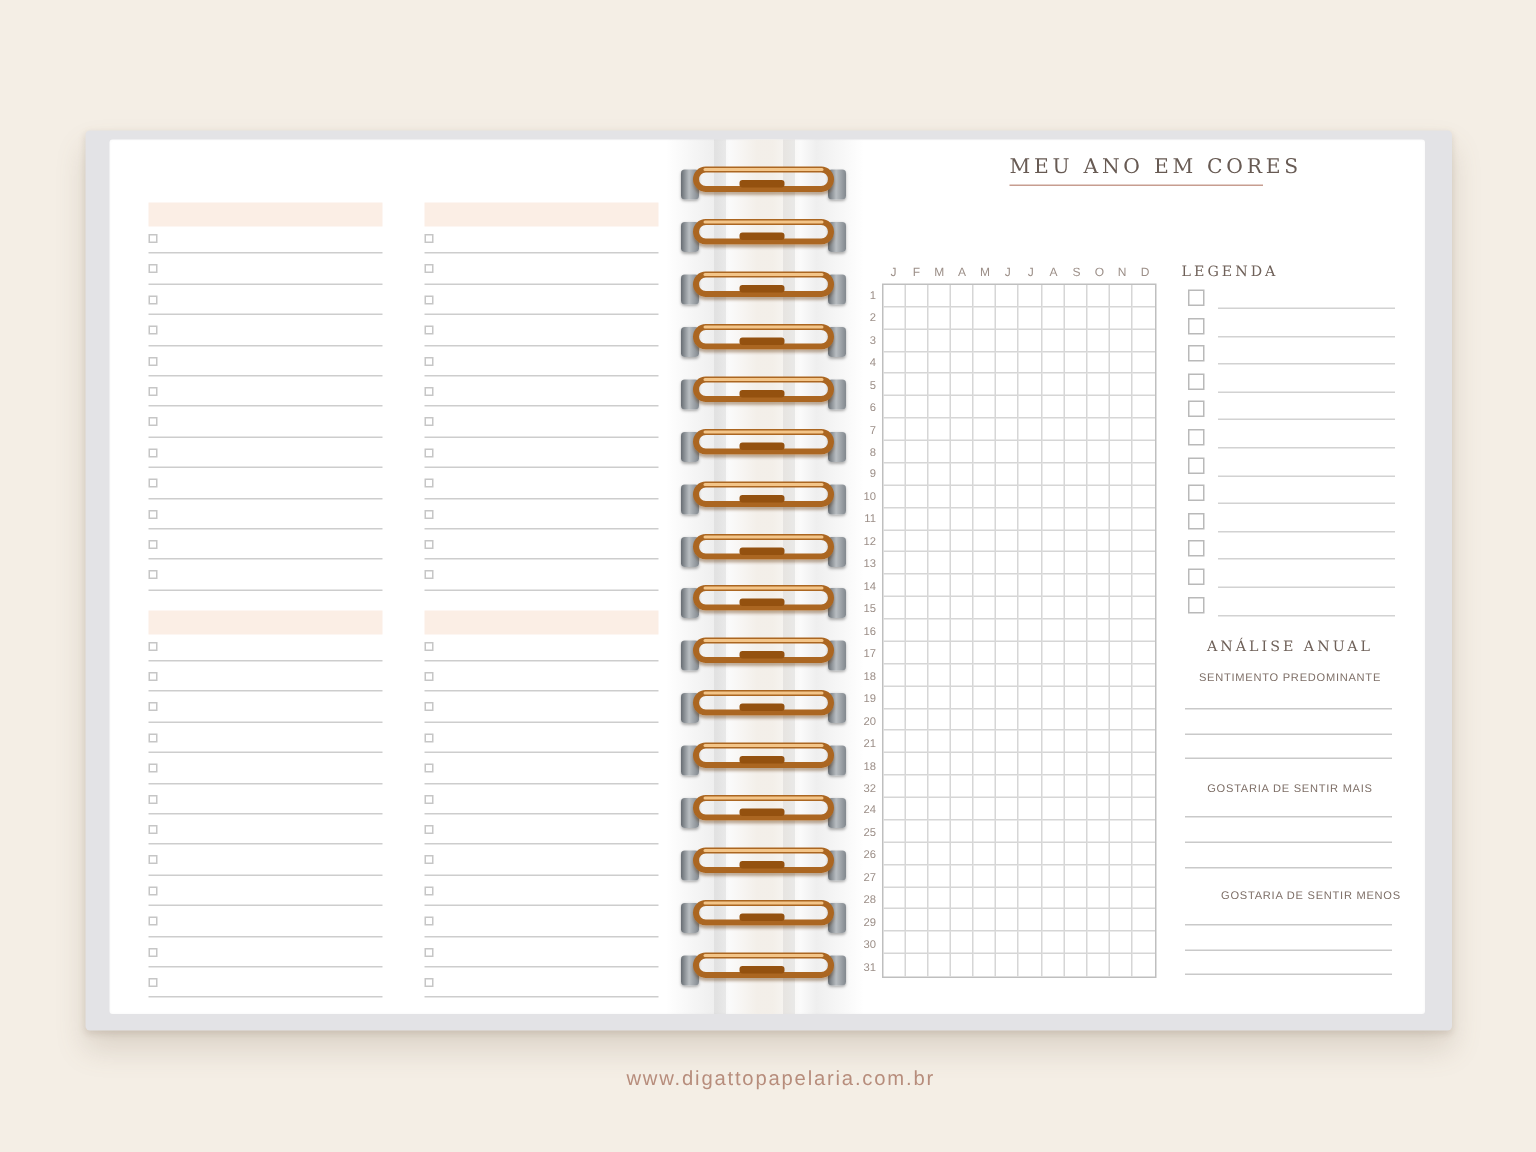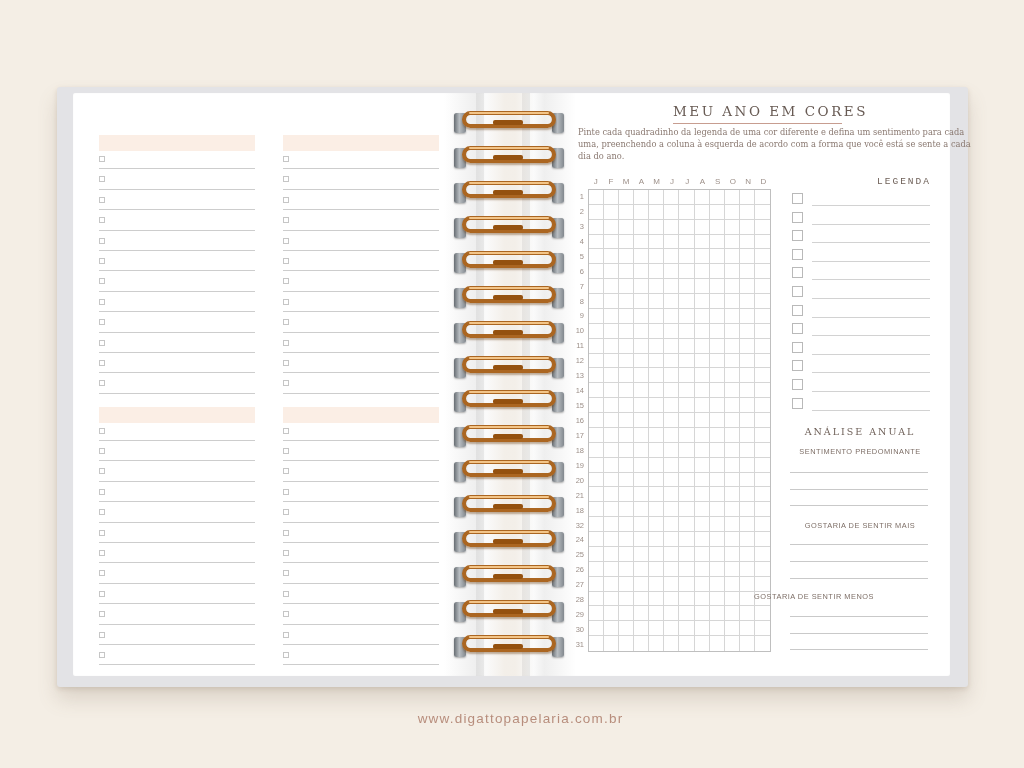--- a/index.html
+++ b/index.html
@@ -296,25 +296,20 @@
         <span class="box"></span>
         <span class="ln"></span>
       </div>
       <div class="cl-row">
         <span class="box"></span>
         <span class="ln"></span>
       </div>
     </div>
 
   <div class="page-title" style="left:673px; top:103px; width:169px;">MEU ANO EM CORES</div>
-  <div id="intro">
-    <div>Pinte cada quadradinho da legenda de uma cor diferente e defina um sentimento para cada</div>
-    <div>uma, preenchendo a coluna à esquerda de acordo com a forma que você está se sente a cada</div>
-    <div>dia do ano.</div>
-  </div>
 
   <div id="month-row">
       <span>J</span>
       <span>F</span>
       <span>M</span>
       <span>A</span>
       <span>M</span>
       <span>J</span>
       <span>J</span>
       <span>A</span>
@@ -724,21 +719,21 @@
       <div class="cell last-r"></div>
       <div class="cell last-r"></div>
       <div class="cell last-r"></div>
       <div class="cell last-r"></div>
       <div class="cell last-r"></div>
       <div class="cell last-r"></div>
       <div class="cell last-r"></div>
       <div class="cell last-c last-r"></div>
     </div>
 
-  <div class="serif-heading" style="left:834px; top:176px; width:140px;font-family:Liberation Mono, monospace;">LEGENDA</div>
+  <div class="serif-heading" style="left:750px; top:176px; width:140px;">LEGENDA</div>
   <div id="legend-rows">
       <div class="lg-row">
         <span class="box"></span>
         <span class="ln"></span>
       </div>
       <div class="lg-row">
         <span class="box"></span>
         <span class="ln"></span>
       </div>
       <div class="lg-row">
@@ -786,21 +781,21 @@
   <div class="serif-heading" style="left:790px; top:426px; width:140px;">ANÁLISE ANUAL</div>
   <div id="analysis">
       <div class="sans-heading" style="left:790px; top:447px; width:140px;">SENTIMENTO PREDOMINANTE</div>
       <div class="rule" style="left:790px; top:472px; width:138px;"></div>
       <div class="rule" style="left:790px; top:489px; width:138px;"></div>
       <div class="rule" style="left:790px; top:505px; width:138px;"></div>
       <div class="sans-heading" style="left:790px; top:521px; width:140px;">GOSTARIA DE SENTIR MAIS</div>
       <div class="rule" style="left:790px; top:544px; width:138px;"></div>
       <div class="rule" style="left:790px; top:561px; width:138px;"></div>
       <div class="rule" style="left:790px; top:578px; width:138px;"></div>
-      <div class="sans-heading" style="left:744px; top:592px; width:140px;">GOSTARIA DE SENTIR MENOS</div>
+      <div class="sans-heading" style="left:804px; top:592px; width:140px;">GOSTARIA DE SENTIR MENOS</div>
       <div class="rule" style="left:790px; top:616px; width:138px;"></div>
       <div class="rule" style="left:790px; top:633px; width:138px;"></div>
       <div class="rule" style="left:790px; top:649px; width:138px;"></div>
     </div>
 
   <div id="gutter"></div>
   <div class="gutter-strip" style="left:476px;"></div>
   <div class="gutter-strip" style="left:522px;"></div>
   <div id="rings">
       <div class="ring" style="top:110px;">

